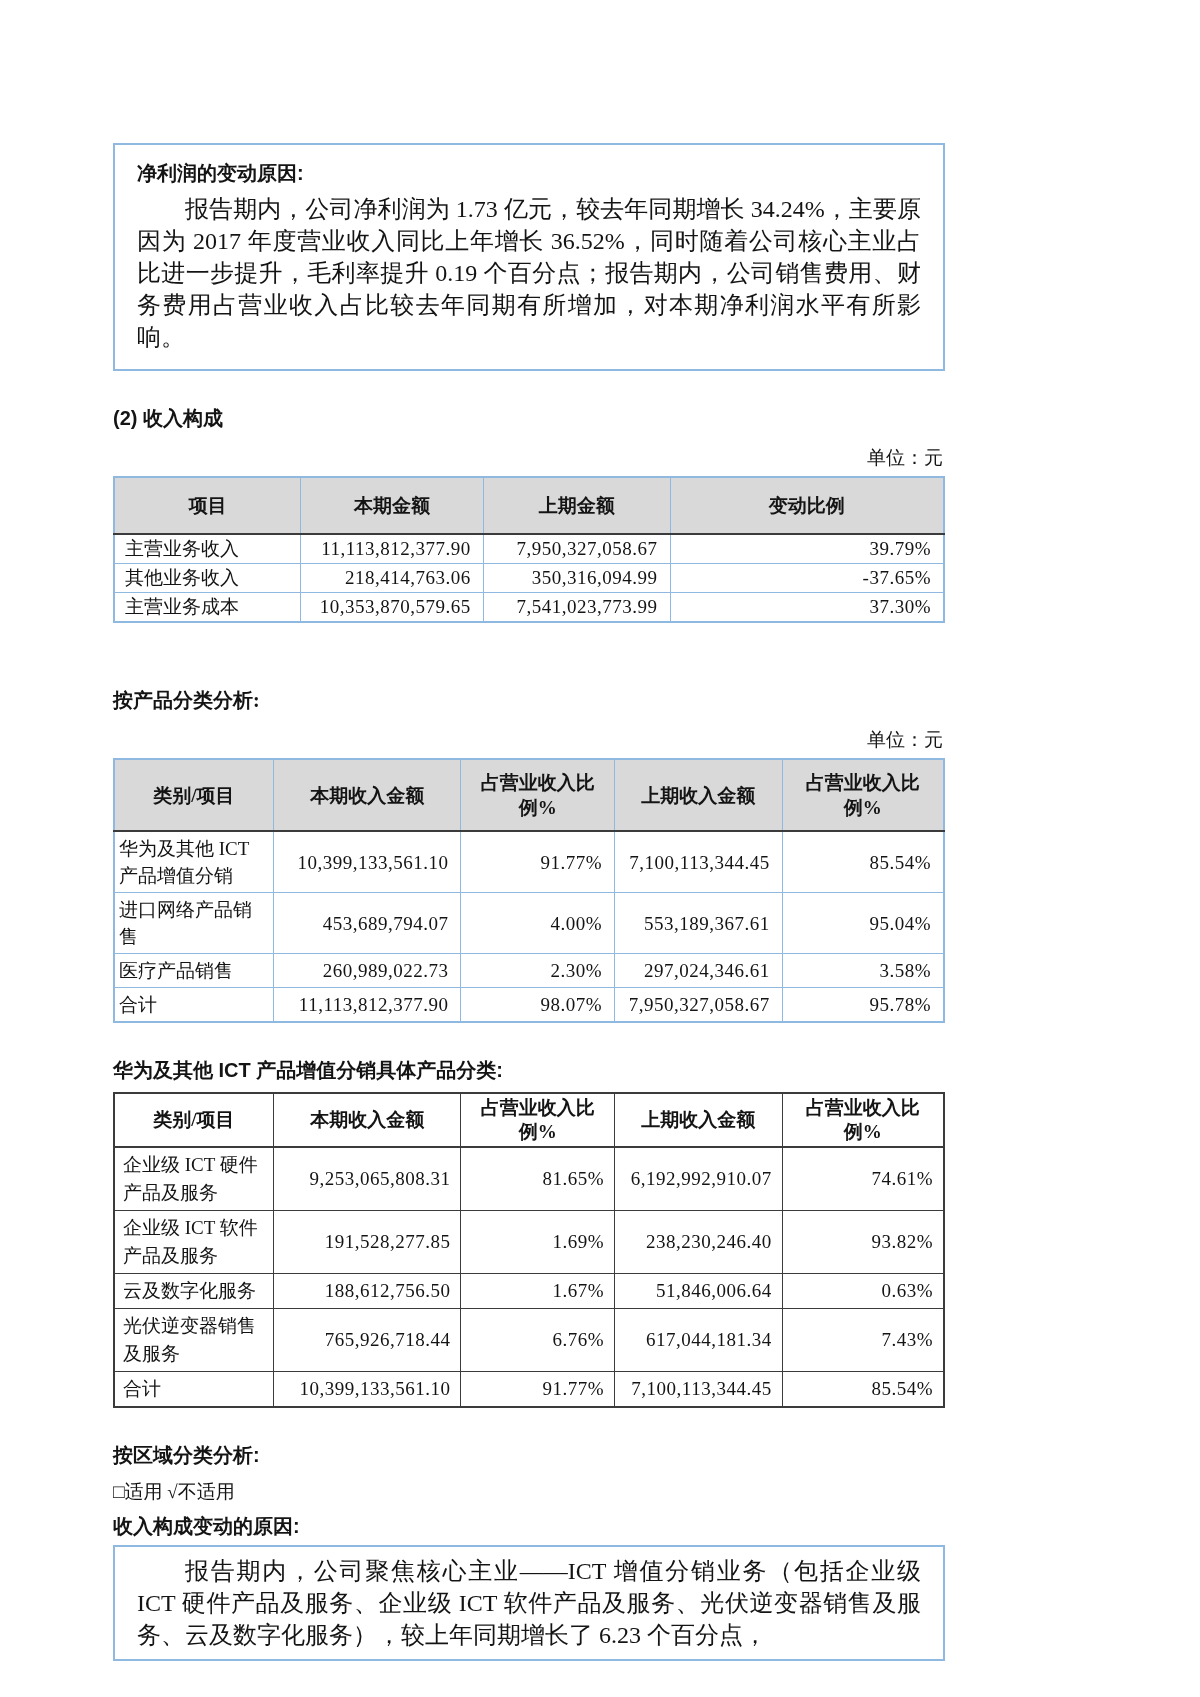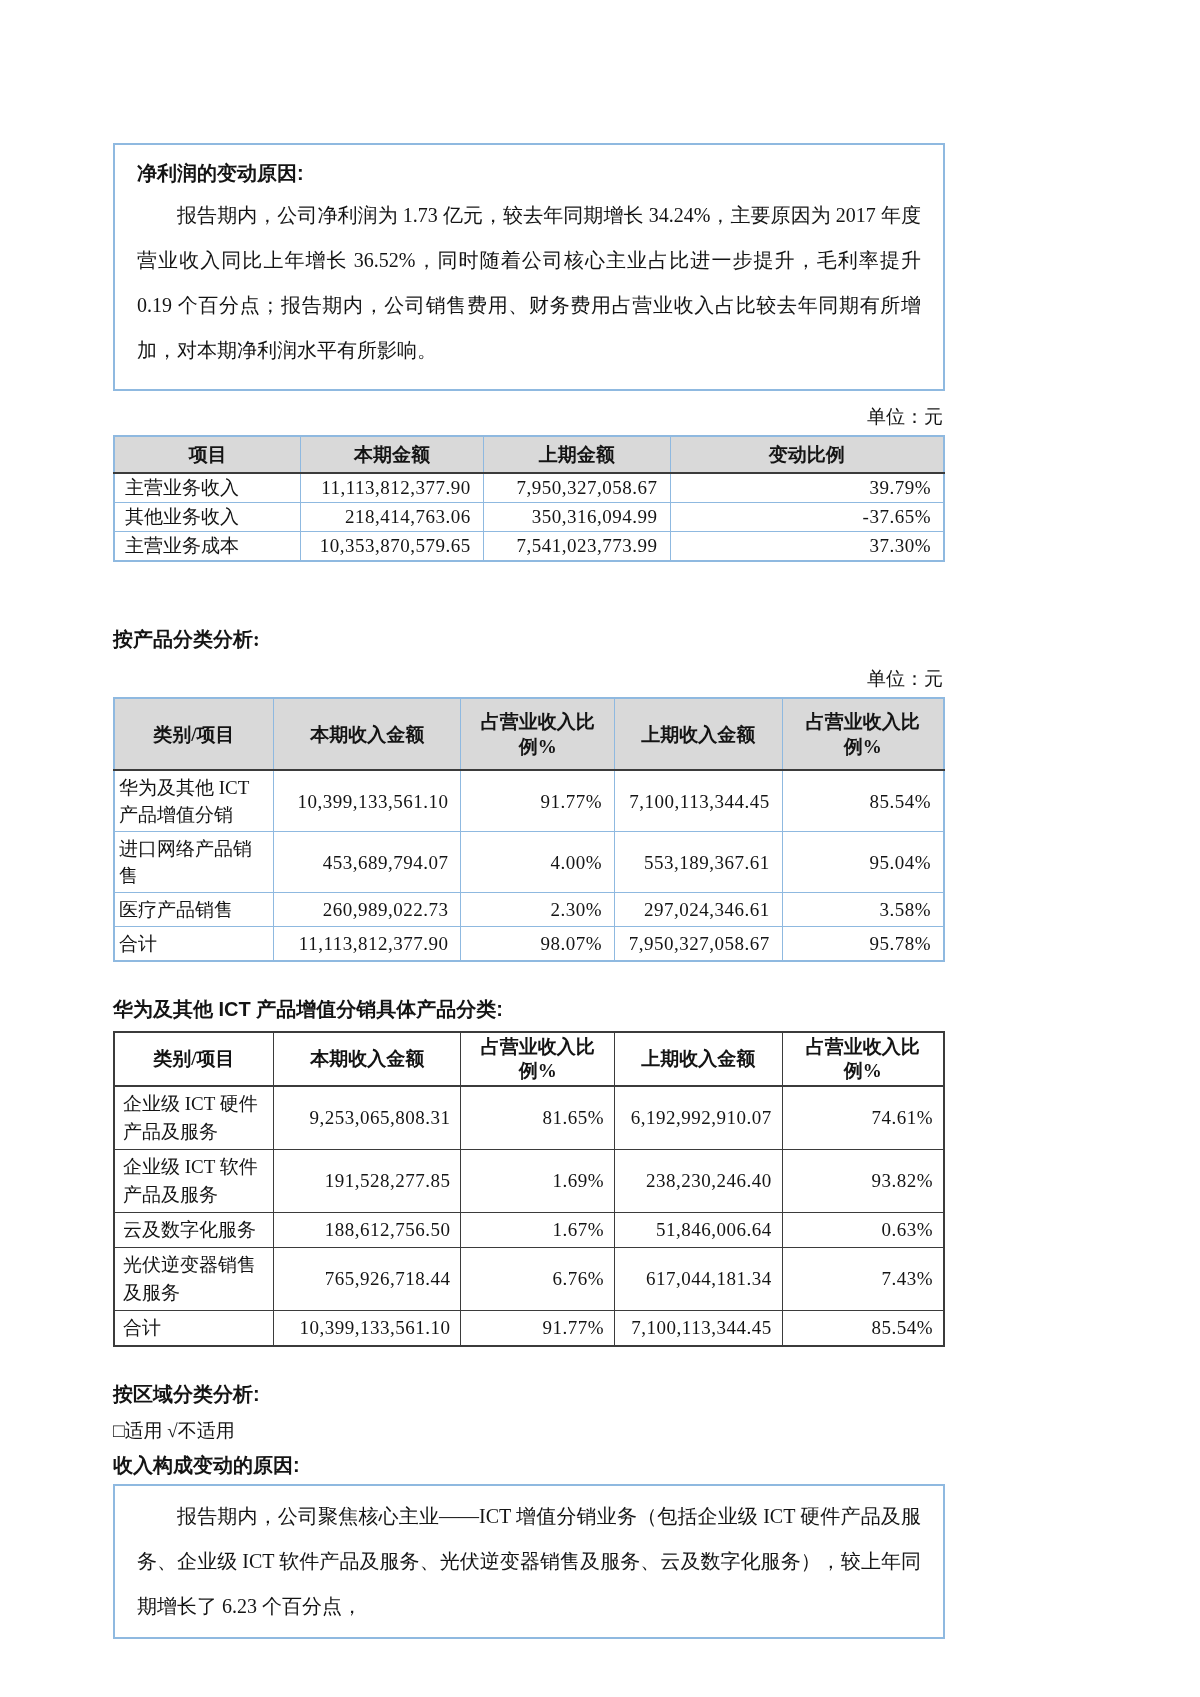--- a/index.html
+++ b/index.html
@@ -13,21 +13,21 @@
   }
   .page{box-sizing:border-box;width:1060px;padding:143px 115px 0 113px;}
 
   
   .note-box{border:2px solid var(--border_blue);padding:12px 22px 16px 22px;box-sizing:border-box;}
   .note-box.bottom{padding:4px 22px 8px 22px;margin-top:5px;}
   .box-title{
     font-family:"Liberation Sans","DejaVu Sans",sans-serif;
     font-weight:bold;font-size:20px;line-height:32px;
   }
-  .box-para{margin:4px 0 0;font-size:20px;line-height:45px;text-indent:2em;text-align:justify;}
+  .box-para{margin:4px 0 0;font-size:24px;line-height:32px;text-indent:2em;text-align:justify;}
 
   
   .sec-title{
     font-family:"Liberation Sans","DejaVu Sans",sans-serif;
     font-weight:bold;font-size:20px;line-height:27px;margin:34px 0 0;
   }
   .sec-title.after-table{margin-top:64px;font-family:Liberation Serif, serif;}
   .sec-title.small-gap{margin-top:8px;}
   .plain-line{font-size:19px;line-height:27px;margin:9px 0 0;}
   .unit-line{text-align:right;font-size:19px;line-height:24px;margin:14px 2px 6px 0;}
@@ -36,21 +36,21 @@
   .tbl{width:100%;border-collapse:collapse;table-layout:fixed;font-size:19px;margin:0;}
   .tbl th,.tbl td{white-space:pre-line;overflow:hidden;vertical-align:middle;}
   .tbl th{text-align:center;font-weight:bold;}
   .tbl td{text-align:right;letter-spacing:0.5px;}
   .tbl td:first-child{text-align:left;letter-spacing:0;}
 
   .tbl.blue{border:2px solid var(--border_blue);}
   .tbl.blue th,.tbl.blue td{border:1px solid var(--border_blue);}
   .tbl.blue thead th{background:var(--header_gray);border-bottom:2.5px solid var(--border_dark);}
 
-  .tbl.t1 thead th{padding:6px 8px;line-height:23px;}
+  .tbl.t1 thead th{padding:16px 8px;line-height:23px;}
   .tbl.t1 td{padding:3px 12px 3px 10px;line-height:22px;margin-top:44px;}
 
   .tbl.t2 thead th{padding:10px 8px;line-height:25px;}
   .tbl.t2 td{padding:3px 12px;line-height:27px;}
   .tbl.t2 td:first-child{padding-left:4px;}
 
   .tbl.dark{border:2px solid var(--border_dark);margin-top:8px;}
   .tbl.dark th,.tbl.dark td{border:1px solid var(--border_dark);}
   .tbl.dark thead th{background:#ffffff;border-bottom:2px solid var(--border_dark);padding:2px 6px;line-height:24px;}
   .tbl.dark td{padding:3px 10px 3px 8px;line-height:28px;}
@@ -58,20 +58,21 @@
 </head>
 <body>
 
 <div class="page">
 
   <section class="note-box">
     <div class="box-title">净利润的变动原因:</div>
     <p class="box-para">报告期内，公司净利润为 1.73 亿元，较去年同期增长 34.24%，主要原因为 2017 年度营业收入同比上年增长 36.52%，同时随着公司核心主业占比进一步提升，毛利率提升 0.19 个百分点；报告期内，公司销售费用、财务费用占营业收入占比较去年同期有所增加，对本期净利润水平有所影响。</p>
   </section>
 
+  <h2 class="sec-title">(2) 收入构成</h2>
   <div class="unit-line">单位：元</div>
 
   <table class="tbl blue t1">
     <colgroup>
       <col style="width:22.5%">
         <col style="width:22%">
         <col style="width:22.5%">
         <col style="width:33%">
     </colgroup>
     <thead>

